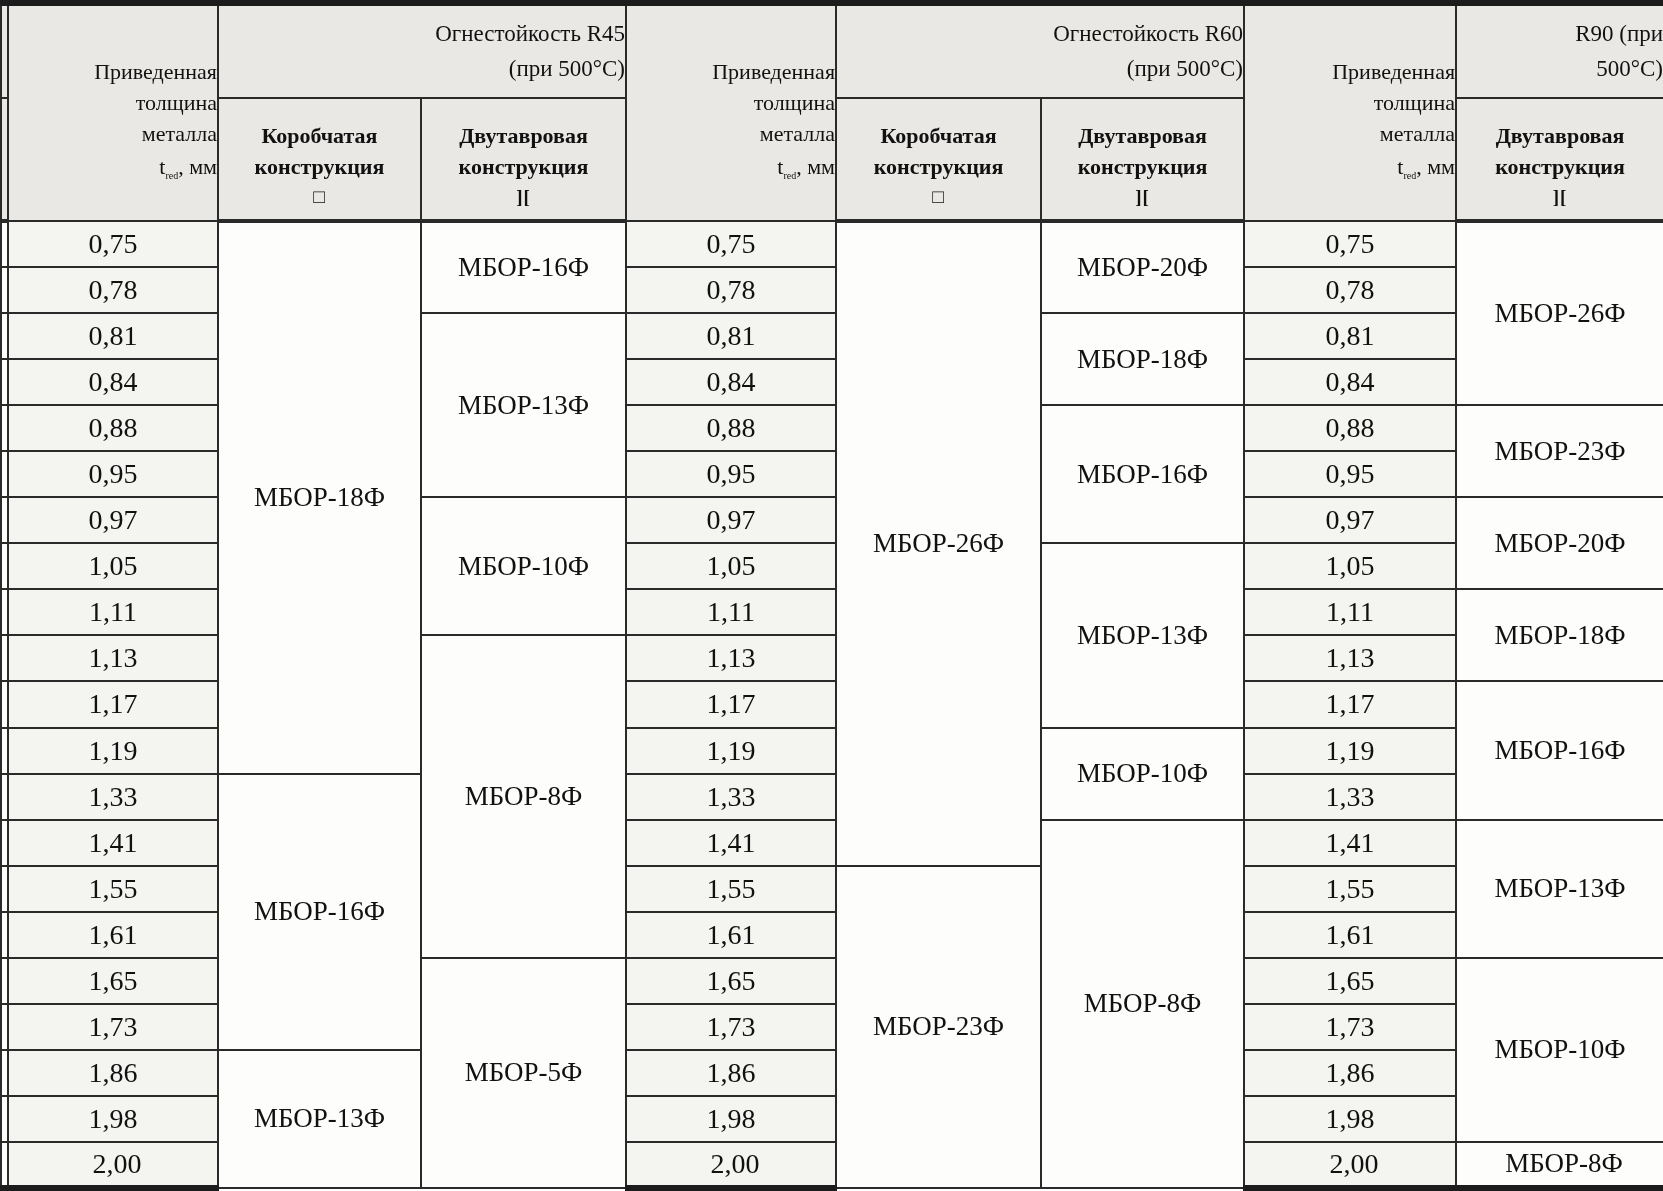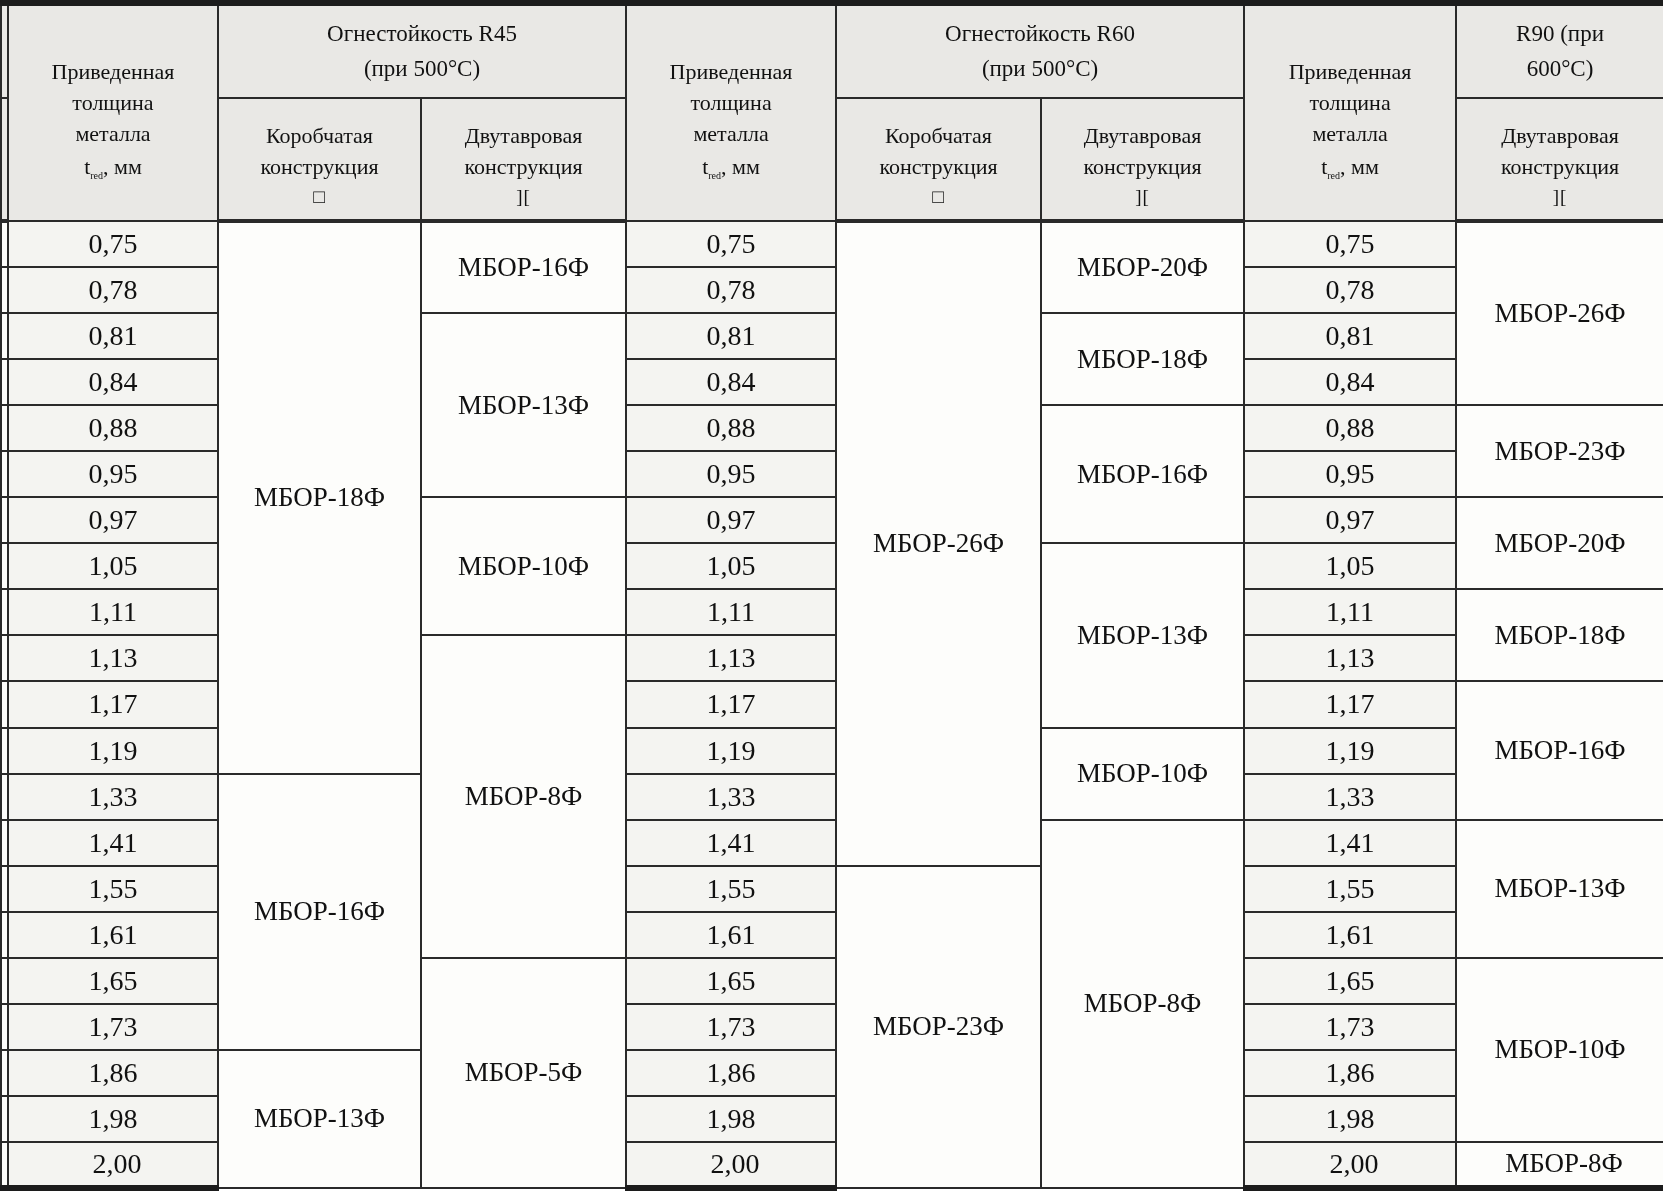--- a/index.html
+++ b/index.html
@@ -23,22 +23,22 @@
     padding:0;margin:0;
     text-align:center;vertical-align:middle;
     font-weight:normal;
     overflow:hidden;
   }
   
   .sliver{border-left:0;background:var(--cell-bg);}
   thead .sliver{background:var(--header-bg);}
   
   thead th{background:var(--header-bg);}
-  thead tr.hrow1 th, thead tr.hrow1 td{border-top:6px solid var(--border-dark);}
-  thead tr.hrow2 th, thead tr.hrow2 td, th.thick-hdr{border-bottom:4px solid var(--border);}
+  thead tr.hrow1 th, thead tr.hrow1 td{border-top:6px solid var(--border-dark);text-align:right;}
+  thead tr.hrow2 th, thead tr.hrow2 td, th.thick-hdr{border-bottom:4px solid var(--border);font-weight:bold;}
   .group-title{font-size:23px;line-height:1.5;}
   .hdr{font-size:22px;line-height:1.42;margin-top:12px;}
   .hdr .formula{margin-top:2px;}
   .hdr sub{font-size:10px;line-height:1;}
   .sym{font-size:19px;line-height:1.3;margin-top:3px;letter-spacing:1px;}
   
   td.t{background:var(--thick-bg);font-size:28px;}
   td.m{background:var(--cell-bg);font-size:27px;border-top-width:3px;border-bottom-width:3px;}
   td.hb{border-bottom-width:3px;}
   td.last, th.last{border-right:0;}
@@ -98,21 +98,21 @@
           <div class="hdr">
             <div>Приведенная</div>
             <div>толщина</div>
             <div>металла</div>
             <div class="formula"><span>t</span><sub>red</sub><span>, мм</span></div>
           </div>
         </th>
         <th class="last">
           <div class="group-title">
             <div>R90 (при</div>
-            <div>600°C)</div>
+            <div>500°C)</div>
           </div>
         </th>
       </tr>
       <tr class="hrow2">
         <td class="sliver"></td>
         <th>
           <div class="hdr">
             <div>Коробчатая</div>
             <div>конструкция</div>
             <div class="sym">□</div>

